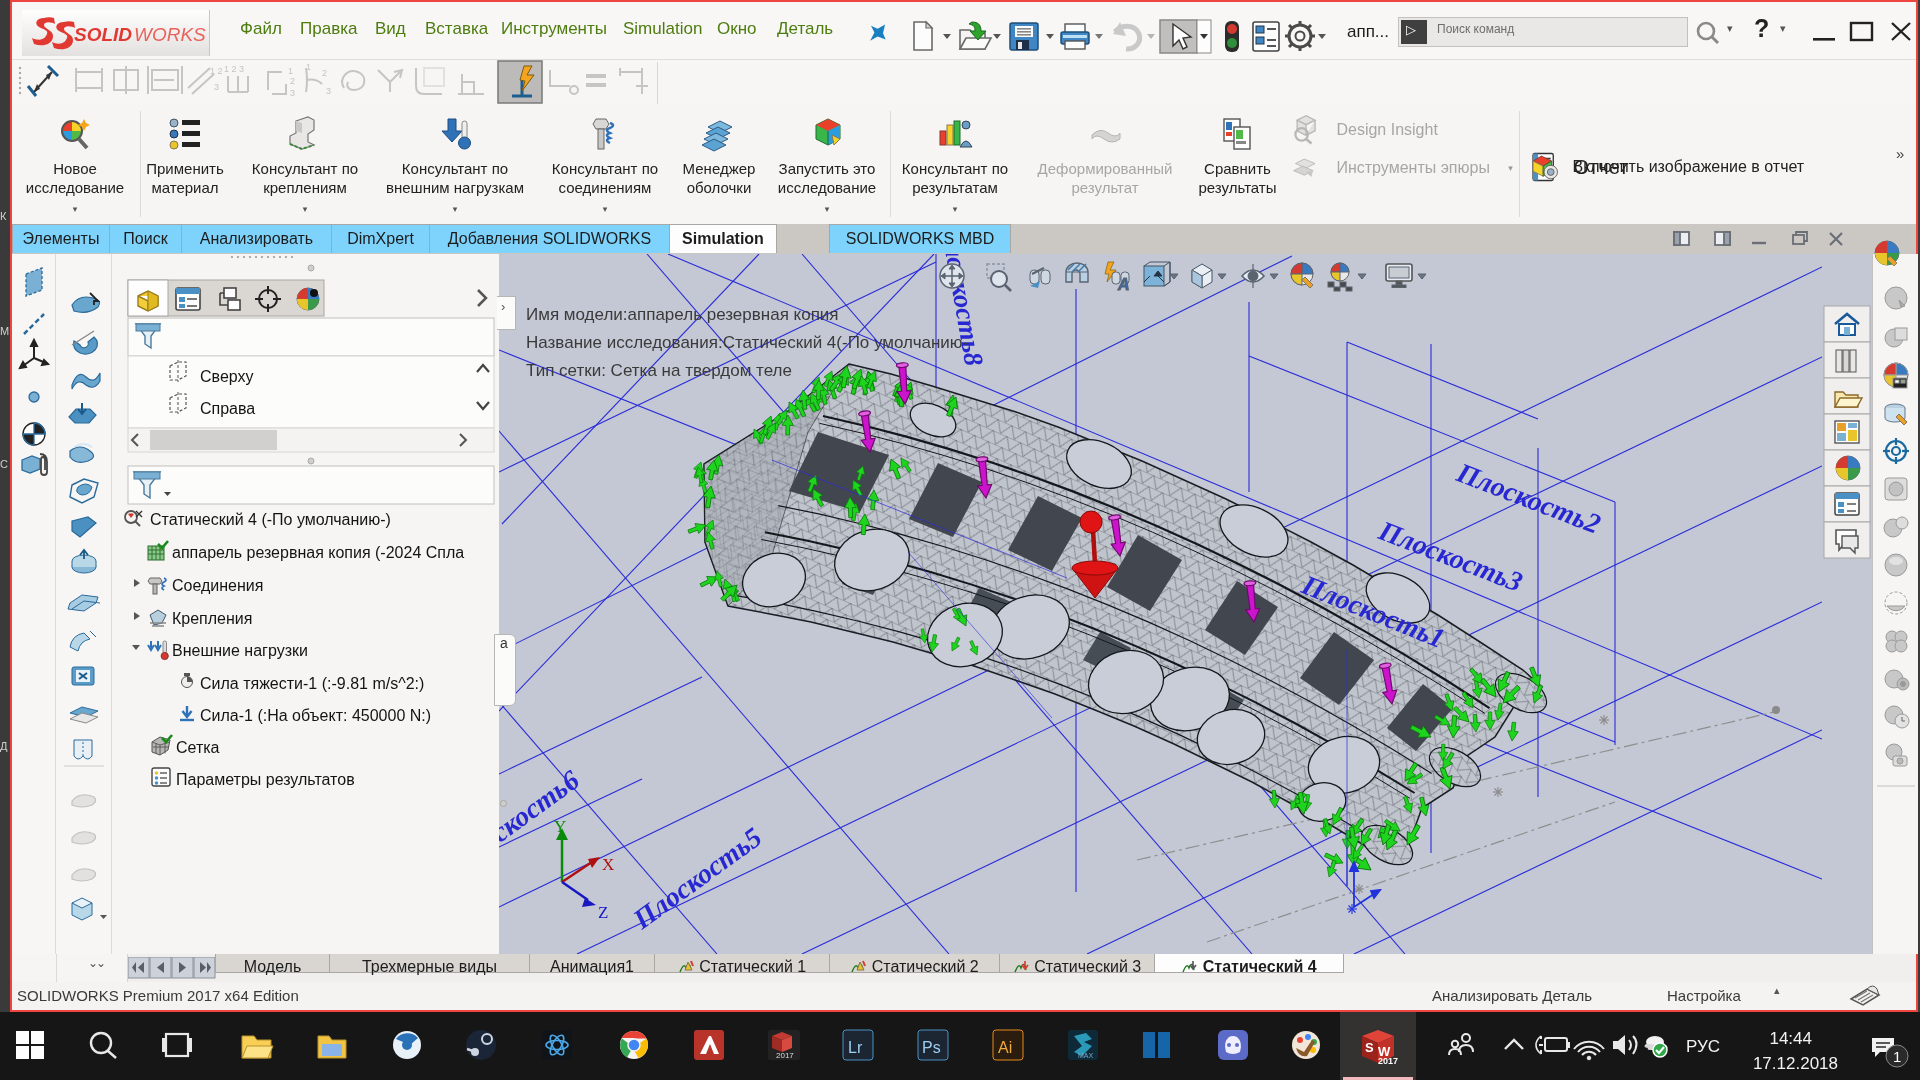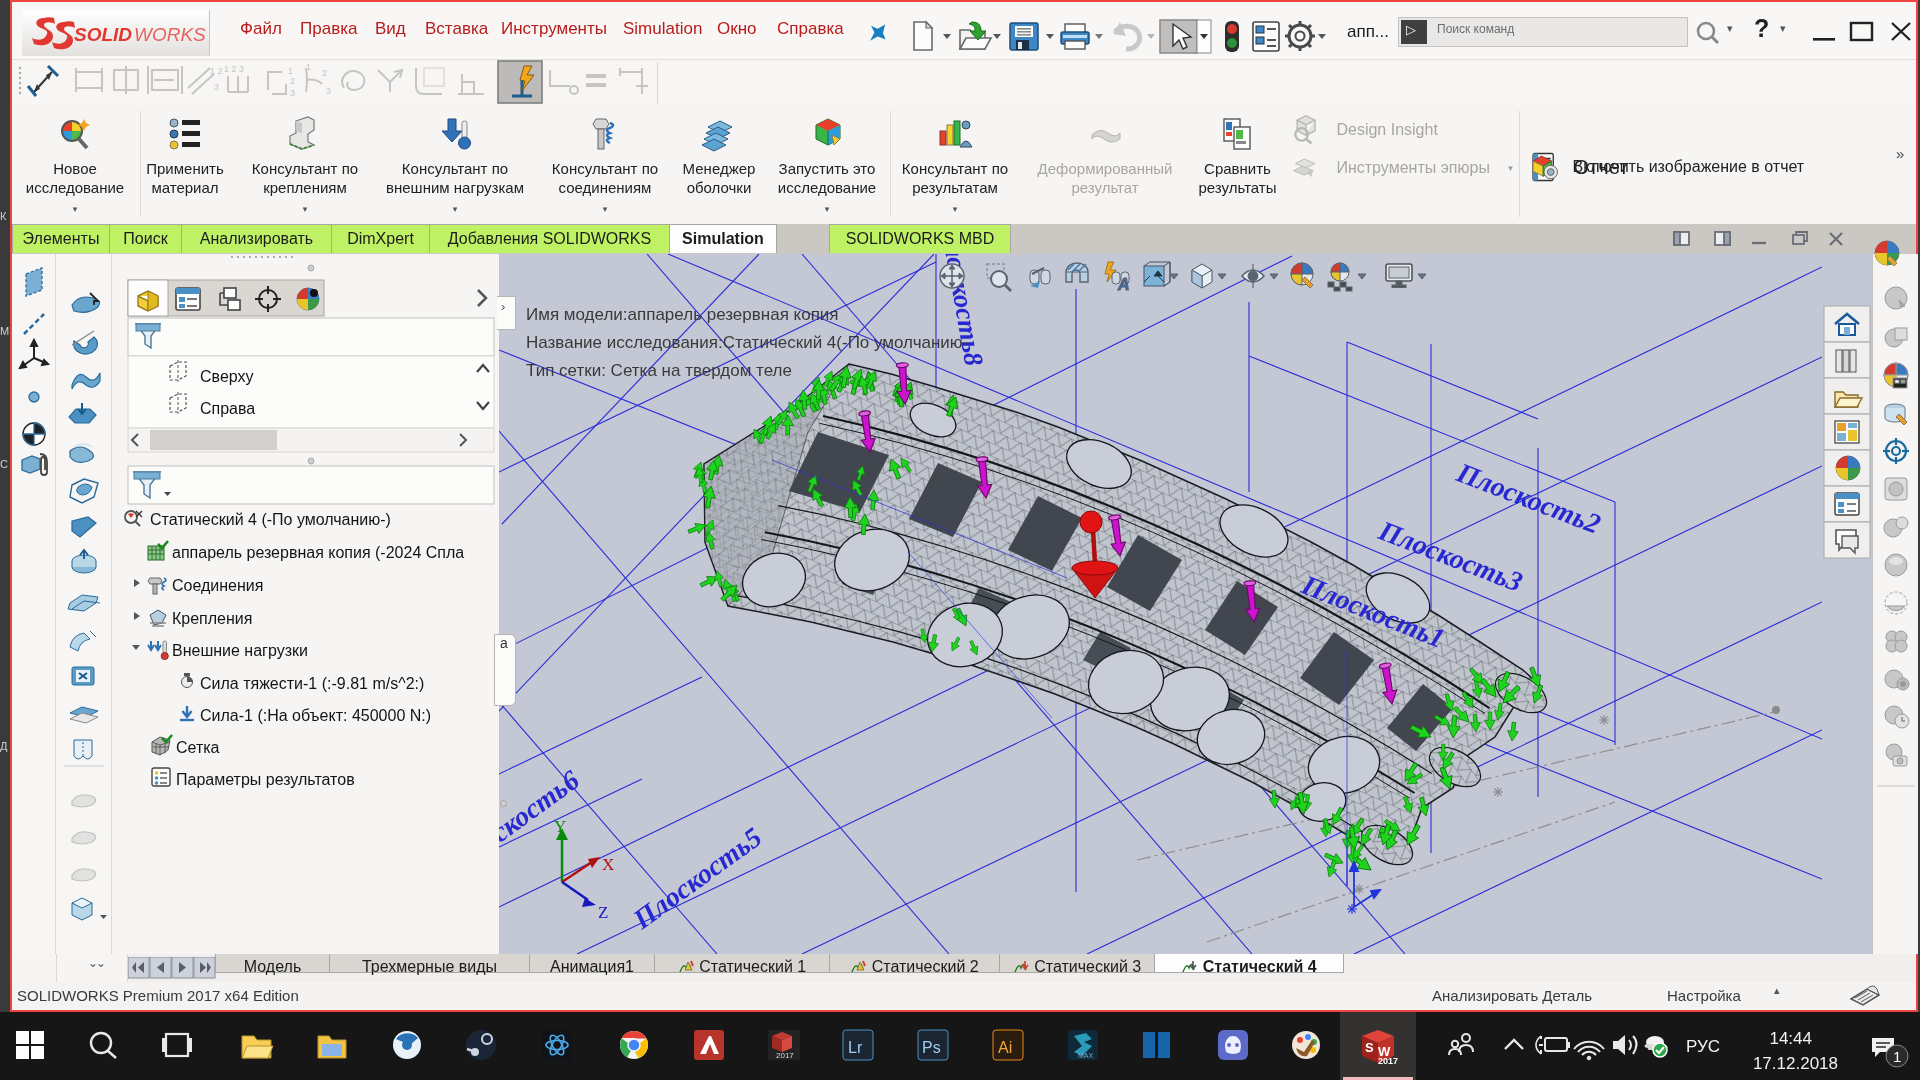--- a/index.html
+++ b/index.html
@@ -1,34 +1,34 @@
 <!DOCTYPE html>
 <html><head><meta charset="utf-8">
 <style>
 *{margin:0;padding:0;box-sizing:border-box;}
 html,body{width:1920px;height:1080px;overflow:hidden;background:#3a3a3a;font-family:"Liberation Sans",sans-serif;}
 .abs{position:absolute;}
 #win{position:absolute;left:10px;top:0;width:1908px;height:1012px;border:2px solid #ef4540;background:#f7f6f5;}
 
 #titlebar{position:absolute;left:0;top:0;width:100%;height:57px;background:#f8f7f6;}
 #logo{position:absolute;left:10px;top:8px;width:188px;height:46px;background:linear-gradient(180deg,#fefefe,#e3e1df);border-right:1px solid #c9c7c5;}
-.menu{position:absolute;top:17px;font-size:17px;color:#b91c1c;}
+.menu{position:absolute;top:17px;font-size:17px;color:#4d7c0f;}
 
 #tb2{position:absolute;left:0;top:57px;width:100%;height:46px;background:#f7f6f5;border-top:1px solid #e0dedc;}
 #tb2 .sep{position:absolute;left:645px;top:2px;width:1px;height:42px;background:#d8d6d4;}
 
 #ribbon{position:absolute;left:0;top:103px;width:100%;height:119px;background:#f6f5f3;}
 .rsep{position:absolute;top:6px;width:1px;height:106px;background:#dddbd8;}
 .ritem{position:absolute;text-align:center;font-size:15px;color:#222;line-height:19px;}
 .ritem .icon{margin:0 auto 2px auto;}
 .ritem .drop{color:#555;font-size:9px;margin-top:3px;}
 .gray{color:#a8a6a3;}
 
 #tabrow{position:absolute;left:0;top:222px;width:100%;height:30px;background:#cbc8c4;}
-.rtab{position:absolute;top:0;height:29px;background:#bef264;border:1px solid #a9a7a4;border-bottom:none;font-size:16px;color:#1c1c1c;text-align:center;line-height:28px;}
+.rtab{position:absolute;top:0;height:29px;background:#7dd3fc;border:1px solid #a9a7a4;border-bottom:none;font-size:16px;color:#1c1c1c;text-align:center;line-height:28px;}
 .rtab.active{background:#fdfdfd;font-weight:bold;}
 
 #main{position:absolute;left:0;top:252px;width:100%;height:700px;background:#f5f4f2;}
 #col1{position:absolute;left:0;top:0;width:44px;height:700px;background:#f7f6f5;border-right:1px solid #dcdad8;}
 #col2{position:absolute;left:44px;top:0;width:56px;height:700px;background:#f7f6f5;border-right:1px solid #dcdad8;}
 #tree{position:absolute;left:100px;top:0;width:387px;height:700px;background:#f6f5f4;font-size:16px;color:#141414;}
 #viewport{position:absolute;left:487px;top:0;width:1323px;height:700px;background:#c3c8d4;}
 #rtabs{position:absolute;left:1810px;top:0;width:50px;height:700px;background:#c3c8d4;}
 #rpane{position:absolute;left:1860px;top:0;width:46px;height:700px;background:#f6f5f4;border-left:1px solid #c4c2c0;}
 
@@ -56,21 +56,21 @@
         <text x="112" y="31" font-size="19" font-style="italic" fill="#e8625c" font-family="Liberation Sans">WORKS</text>
       </svg>
     </div>
     <div class="menu" style="left:228px;">Файл</div>
     <div class="menu" style="left:288px;">Правка</div>
     <div class="menu" style="left:363px;">Вид</div>
     <div class="menu" style="left:413px;">Вставка</div>
     <div class="menu" style="left:489px;">Инструменты</div>
     <div class="menu" style="left:611px;">Simulation</div>
     <div class="menu" style="left:705px;">Окно</div>
-    <div class="menu" style="left:765px;">Справка</div>
+    <div class="menu" style="left:765px;">Деталь</div>
     <svg class="abs" style="left:853px;top:18px" width="26" height="26" viewBox="0 0 26 26">
         <path d="M13 2 L17 10 L23 13 L15 16 L12 24 L10 15 L3 12 L10 10 Z" fill="#1a7fc1" transform="rotate(40 13 13)"></path>
       </svg>
     <svg id="qat" class="abs" style="left:898px;top:16px" width="450" height="36" viewBox="0 0 450 36">
 
       <path d="M4 4 h12 l6 6 v22 h-18 z" fill="#fcfcfc" stroke="#6a6a6a" stroke-width="1.6"></path>
         <path d="M16 4 l6 6 h-6 z" fill="#d8d8d8" stroke="#6a6a6a" stroke-width="1.2"></path>
       <path d="M33 16 l8 0 -4 5 z" fill="#555"></path>
 
       <path d="M50 12 h10 l3 3 h12 v16 h-25 z" fill="#f4f3f1" stroke="#6a6a6a" stroke-width="1.6"></path>

